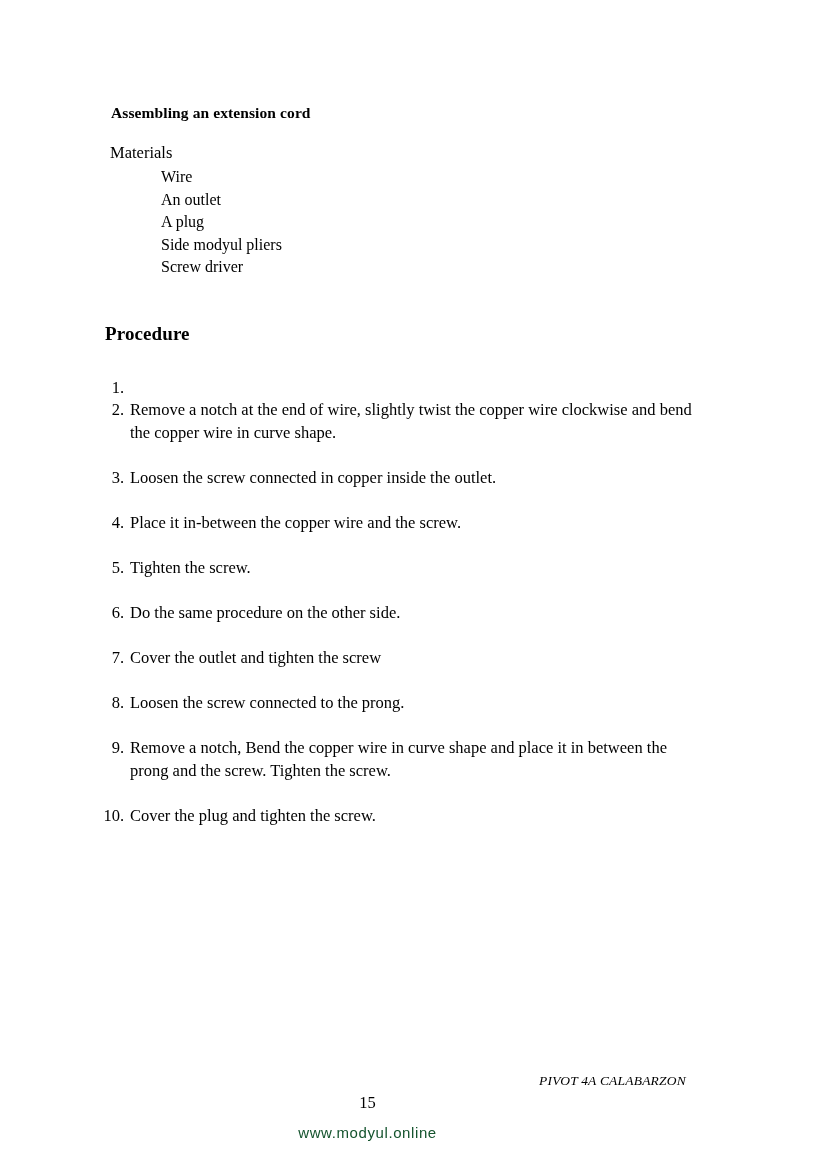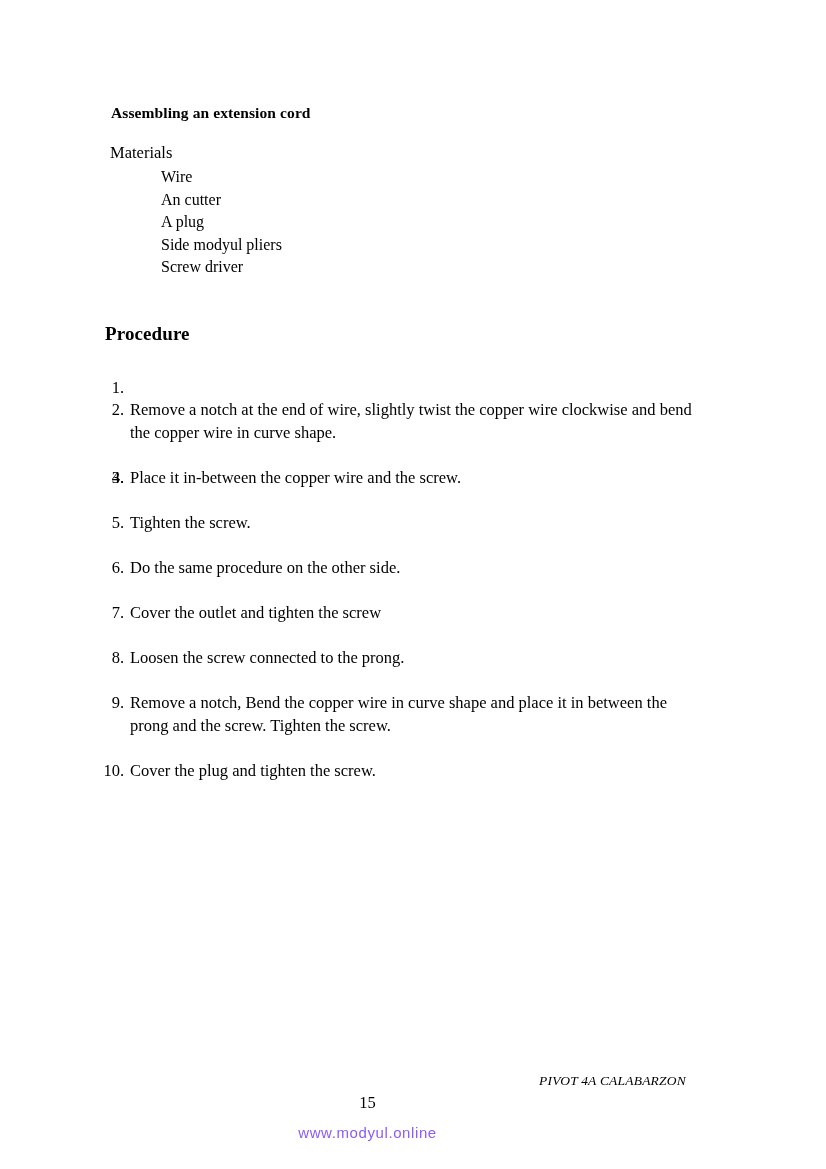--- a/index.html
+++ b/index.html
@@ -97,53 +97,54 @@
     font-size: 16.5px;
   }
   .watermark {
     position: absolute;
     left: 0;
     right: 0;
     top: 1124px;
     text-align: center;
     font-family: "Liberation Sans", sans-serif;
     font-size: 15px;
-    color: #8b5cf6;
+    color: #14532d;
     letter-spacing: 0.6px;
   }
 </style>
 </head>
 <body>
 
 <div class="page">
 
   <div class="heading">Assembling an extension cord</div>
 
   <div class="materials-label">Materials</div>
 
   <ul class="materials-list">
     <li>Wire</li>
-    <li>An cutter</li>
+    <li>An outlet</li>
     <li>A plug</li>
     <li>Side modyul pliers</li>
     <li>Screw driver</li>
   </ul>
 
   <div class="procedure-label">Procedure</div>
 
   <ol class="steps">
     <li>
       <span class="num">1.</span>
     </li>
     <li>
       <span class="num">2.</span>
       <span>Remove a notch at the end of wire, slightly twist the copper wire clockwise and bend the copper wire in curve shape.</span>
     </li>
     <li>
       <span class="num">3.</span>
+      <span>Loosen the screw connected in copper inside the outlet.</span>
     </li>
     <li>
       <span class="num">4.</span>
       <span>Place it in-between the copper wire and the screw.</span>
     </li>
     <li>
       <span class="num">5.</span>
       <span>Tighten the screw.</span>
     </li>
     <li>

